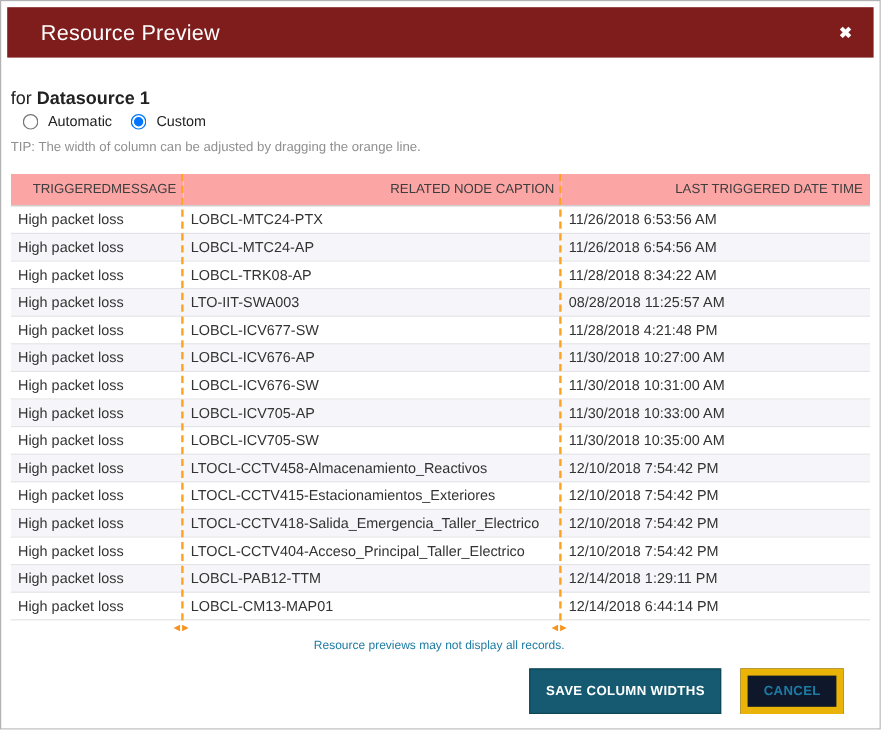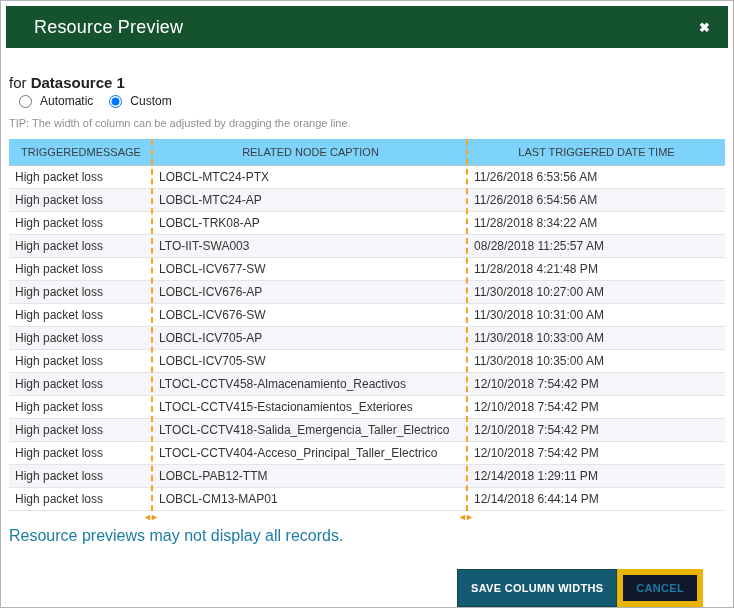--- a/index.html
+++ b/index.html
@@ -11,21 +11,21 @@
     width: 734px;
     height: 608px;
     background: #ffffff;
     border: 1px solid #b3b3b3;
     overflow: hidden;
   }
 
   .modal-header {
     margin: 5px 5px 0 5px;
     height: 42px;
-    background: #14532d;
+    background: #7f1d1d;
     color: #ffffff;
     display: flex;
     align-items: center;
     justify-content: space-between;
     padding: 0 18px 0 28px;
   }
   .modal-title { font-size: 18px; font-weight: 400; letter-spacing: .2px; }
   .close-btn {
     font-size: 13px;
     font-weight: bold;
@@ -43,37 +43,37 @@
     font-size: 12px;
     color: #222;
     display: flex;
     align-items: center;
     gap: 6px;
   }
   .settings-label { font-weight: bold; }
   .settings-line label { display: inline-flex; align-items: center; gap: 8px; margin-left: 10px; cursor: pointer; }
   .settings-line input[type="radio"] { margin: 0; }
 
-  .tip-line { margin: 9px 0 10px 0; font-size: 11px; color: #909090; }
+  .tip-line { margin: 9px 0 16px 0; font-size: 11px; color: #909090; }
 
   .table-wrap { position: relative; }
 
   table {
     width: 100%;
     border-collapse: collapse;
     table-layout: fixed;
     font-size: 12px;
   }
   thead th {
-    background: #7dd3fc;
+    background: #fca5a5;
     border-bottom: 1px solid #c2c2c2;
     color: #3d3d3d;
     font-size: 11px;
     font-weight: normal;
-    text-align: center;
+    text-align: right;
     padding: 7px 6px;
     white-space: nowrap;
     overflow: hidden;
   }
   tbody td {
     border-bottom: 1px solid #e4e4e8;
     color: #333333;
     padding: 4px 6px;
     white-space: nowrap;
     overflow: hidden;
@@ -95,32 +95,32 @@
     color: #f7941d;
     font-size: 9px;
     letter-spacing: -2px;
     cursor: col-resize;
     user-select: none;
     white-space: nowrap;
   }
 
   .footer-note {
     margin-top: 16px;
-    font-size: 16px;
+    font-size: 10px;
     color: #1d7ca3;
-    text-align: left;
+    text-align: center;
     padding-right: 2px;
   }
 
   .modal-footer {
     position: absolute;
     right: 30px;
-    bottom: 0;
+    bottom: 12px;
     display: flex;
-    gap: 0;
+    gap: 16px;
   }
   .btn {
     font-family: "Liberation Sans", sans-serif;
     font-size: 11px;
     font-weight: bold;
     padding: 7px 13px;
     cursor: pointer;
     letter-spacing: .3px;
   }
   .btn-save {

